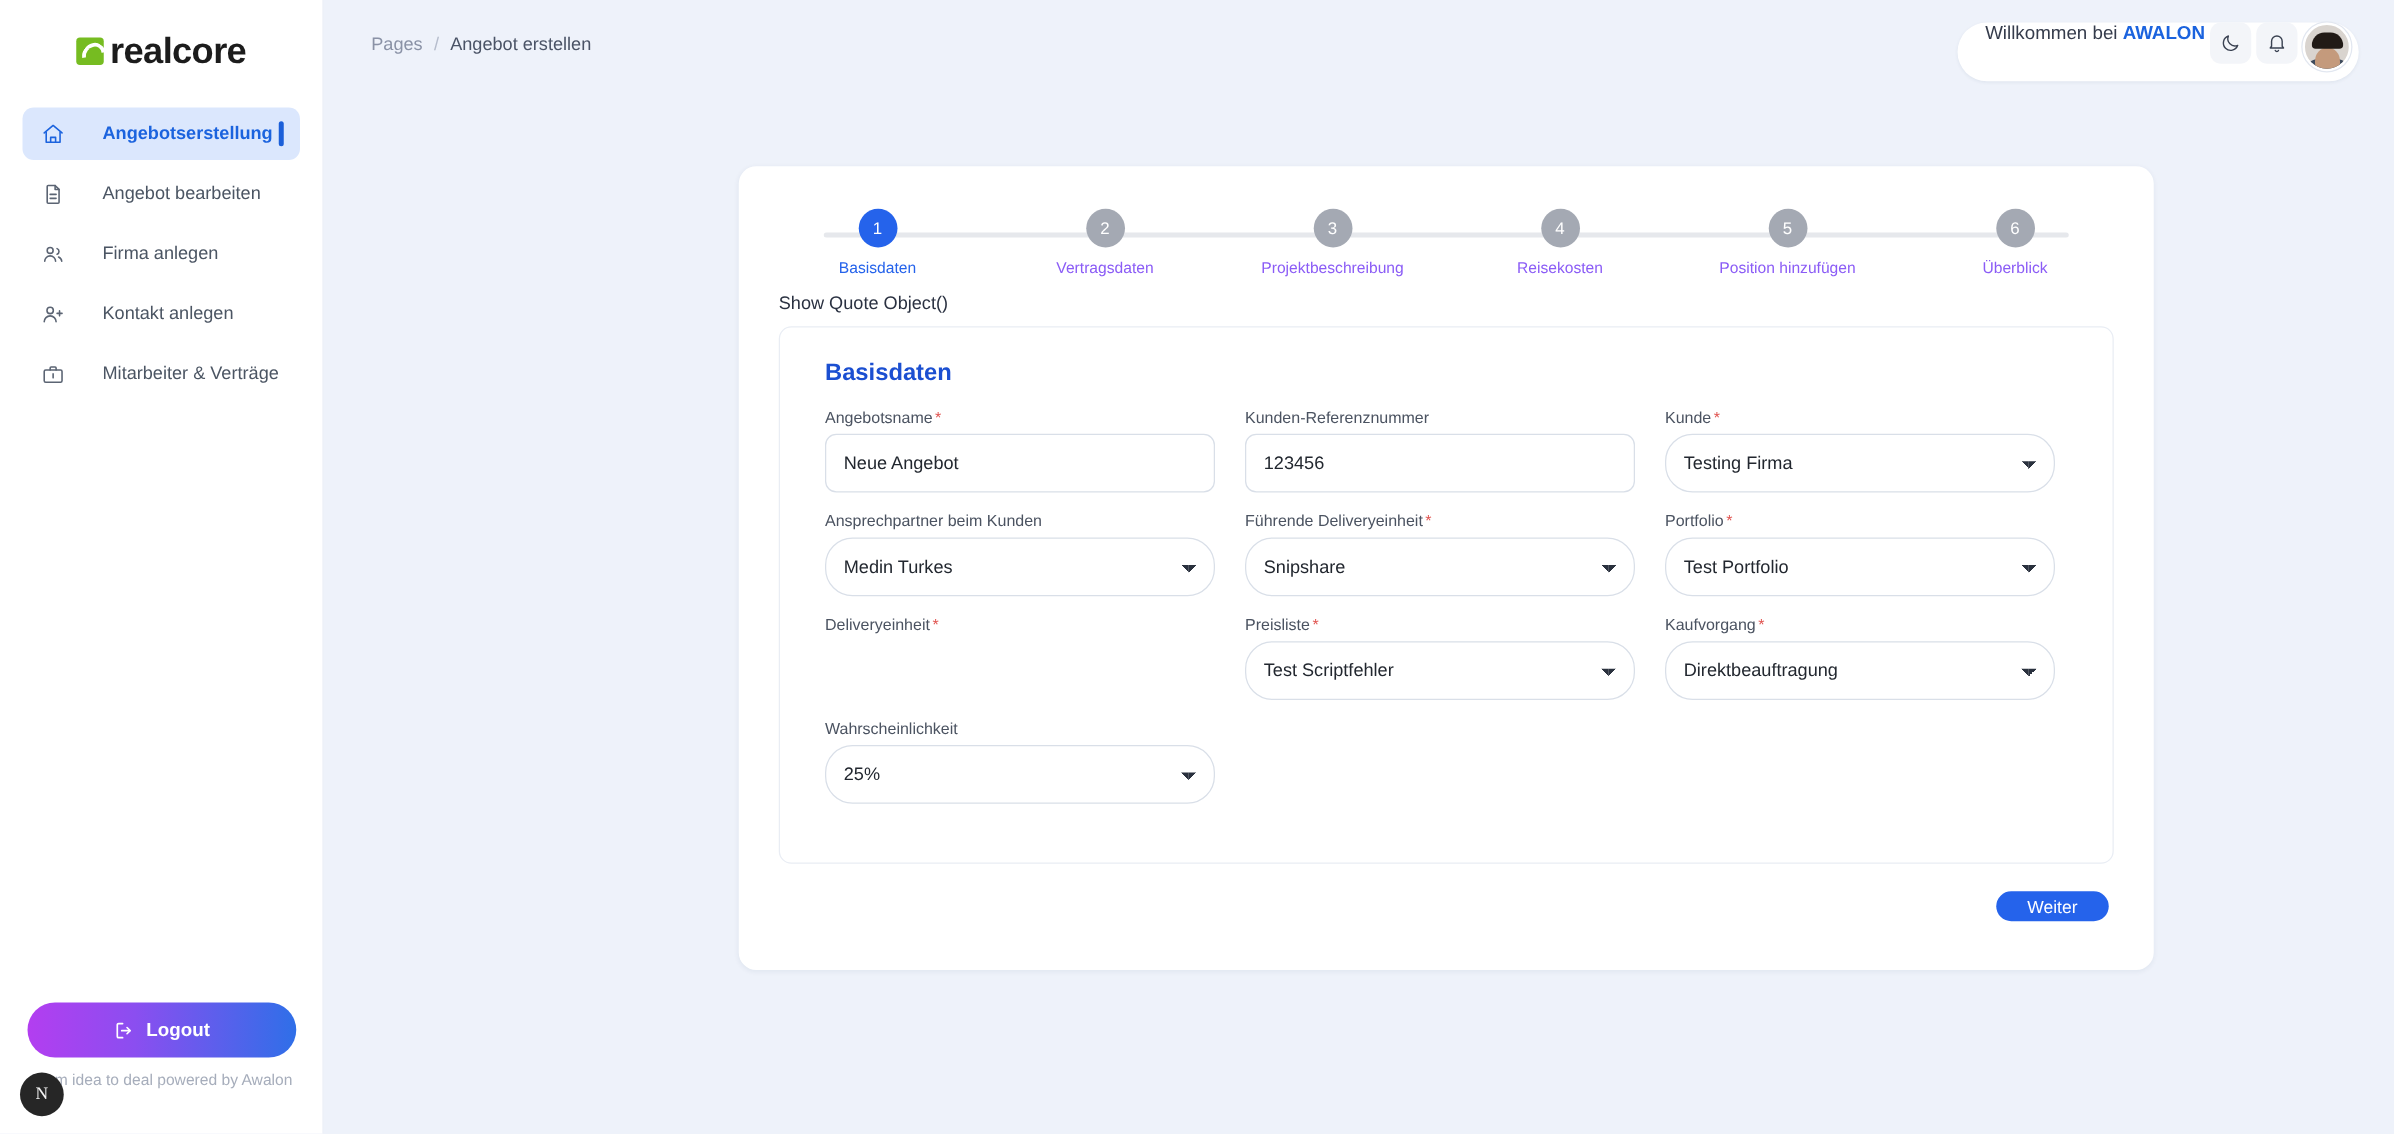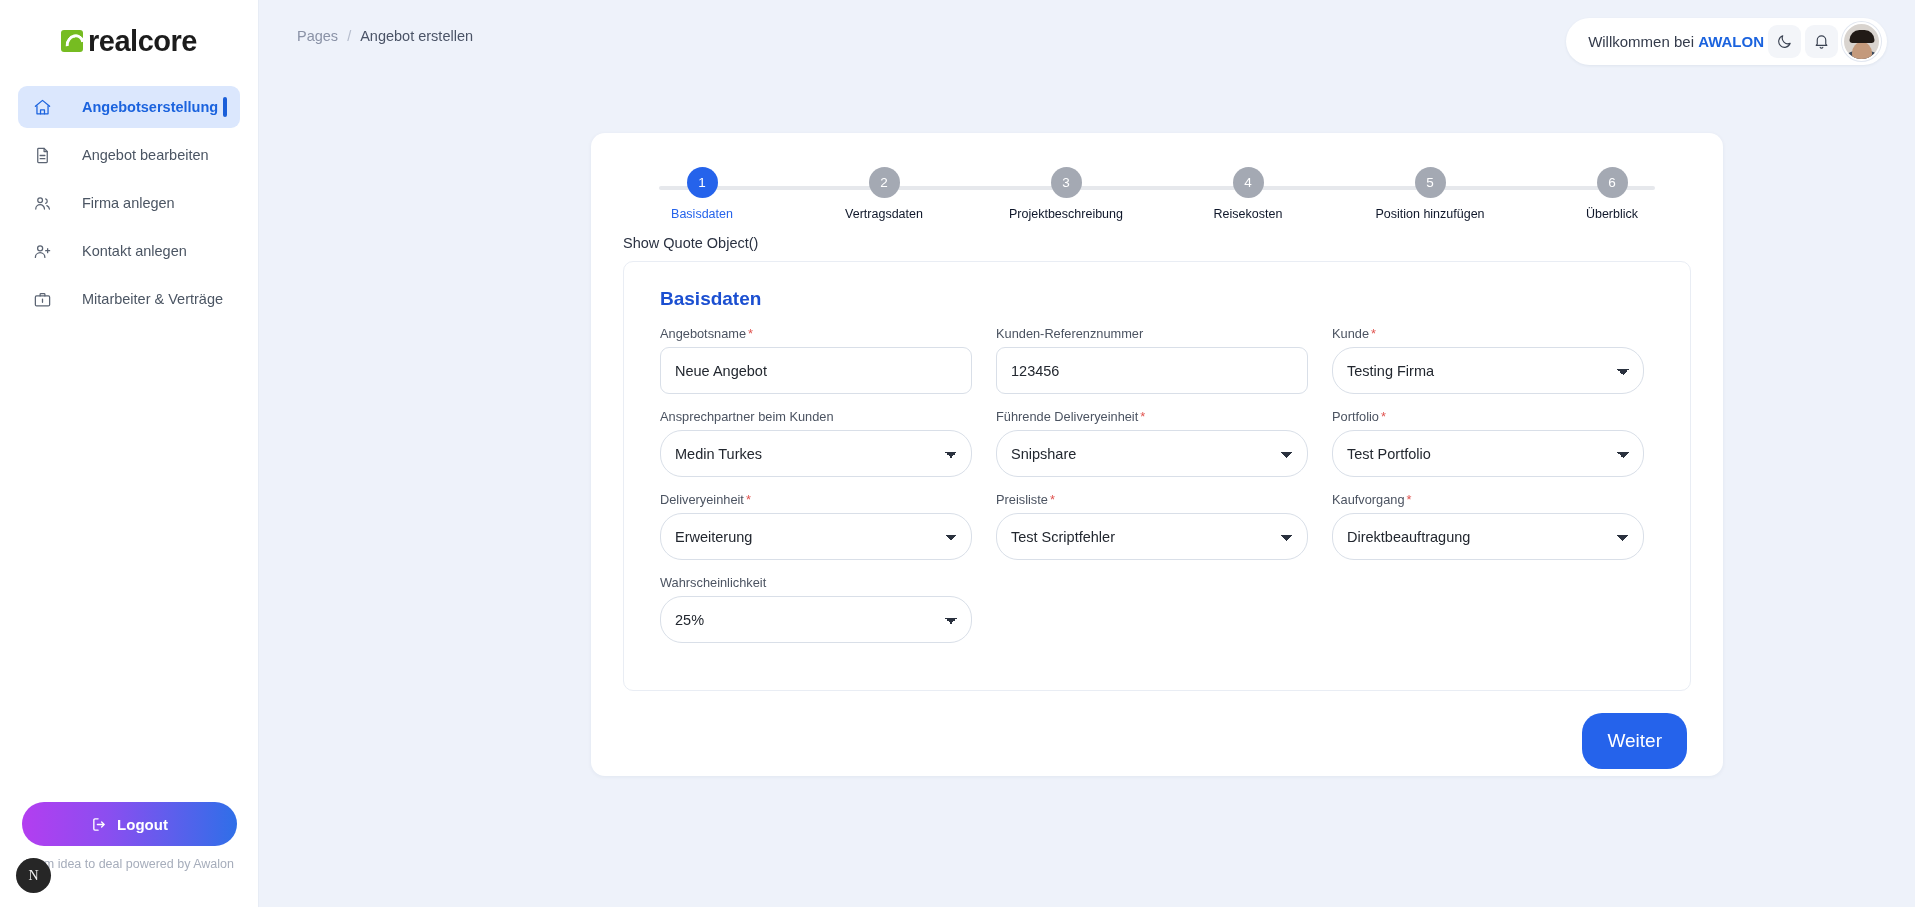--- a/index.html
+++ b/index.html
@@ -83,21 +83,21 @@
     height: 72px; display: flex; align-items: center;
     padding: 0 28px 0 38px; position: relative;
   }
   .breadcrumb { display: flex; align-items: center; gap: 9px; font-size: 14.5px; color: #8a92a6; }
   .breadcrumb .crumb-cur { color: #4a5366; }
   .breadcrumb .sep { color: #b5bccc; }
 
   .header-pill {
     position: absolute; right: 28px; top: 18px;
     height: 47px; background: #ffffff; border-radius: 24px;
-    display: flex; align-items: center; gap: 4px;
+    display: flex; gap: 4px;
     padding: 0 6px 0 22px;
     box-shadow: 0 1px 3px rgba(30,50,90,.07);
   }
   .welcome-text { font-size: 15px; color: #343b4b; white-space: nowrap; }
   .welcome-text b { color: #1b63de; }
   .icon-btn {
     width: 33px; height: 33px; border-radius: 9px; background: #f3f5f9;
     display: flex; align-items: center; justify-content: center; cursor: pointer; border: none;
   }
   .icon-btn svg { width: 17px; height: 17px; fill: none; stroke: #3a4252; stroke-width: 1.6; stroke-linecap: round; stroke-linejoin: round; }
@@ -129,21 +129,21 @@
   }
   .steps { position: relative; display: flex; justify-content: space-between; }
   .step { display: flex; flex-direction: column; align-items: center; width: 130px; cursor: pointer; }
   .step-circle {
     width: 31px; height: 31px; border-radius: 50%;
     background: #a4a9b3; color: #ffffff;
     display: flex; align-items: center; justify-content: center;
     font-size: 13.5px; z-index: 2;
   }
   .step.active .step-circle { background: #2563eb; }
-  .step-label { margin-top: 9px; font-size: 12.5px; color: #0f172a; white-space: nowrap; }
+  .step-label { margin-top: 9px; font-size: 12.5px; color: #8b5cf6; white-space: nowrap; }
   .step.active .step-label { color: #2563eb; }
 
   .quote-obj-link {
     margin: 8px 0 0 32px; font-size: 14.5px; color: #2a3141; cursor: pointer;
   }
 
   
   .form-card {
     margin: 10px 32px 0 32px; border: 1px solid #e9edf4; border-radius: 10px;
     padding: 20px 24px 30px 24px; height: 430px;
@@ -168,22 +168,22 @@
     background-position: calc(100% - 20px) 21px, calc(100% - 14px) 21px;
     background-size: 6px 6px, 6px 6px;
     background-repeat: no-repeat;
     padding-right: 34px; cursor: pointer; border-radius: 22px;
   }
 
   
   .card-actions { display: flex; justify-content: flex-end; padding: 22px 36px 0 0; }
   .btn-next {
     background: #2563eb; color: #ffffff; border: none;
-    border-radius: 20px; height: 56px; padding: 0 25px;
-    font-size: 19px; cursor: pointer; font-family: "Liberation Sans", sans-serif;
+    border-radius: 20px; height: 24px; padding: 0 25px;
+    font-size: 14px; cursor: pointer; font-family: "Liberation Sans", sans-serif;
   }
 </style>
 </head>
 <body>
 
 <div class="app">
 
   <aside class="sidebar">
     <div class="logo-wrap">
       <div class="logo">
@@ -365,21 +365,20 @@
             <select class="control"><option>Snipshare</option></select>
           </div>
 
           <div class="field">
             <div class="field-label"><span>Portfolio</span><span class="req">*</span></div>
             <select class="control"><option>Test Portfolio</option></select>
           </div>
 
           <div class="field">
             <div class="field-label"><span>Deliveryeinheit</span><span class="req">*</span></div>
-            <select class="control"><option>Erweiterung</option></select>
           </div>
 
           <div class="field">
             <div class="field-label"><span>Preisliste</span><span class="req">*</span></div>
             <select class="control"><option>Test Scriptfehler</option></select>
           </div>
 
           <div class="field">
             <div class="field-label"><span>Kaufvorgang</span><span class="req">*</span></div>
             <select class="control"><option>Direktbeauftragung</option></select>

